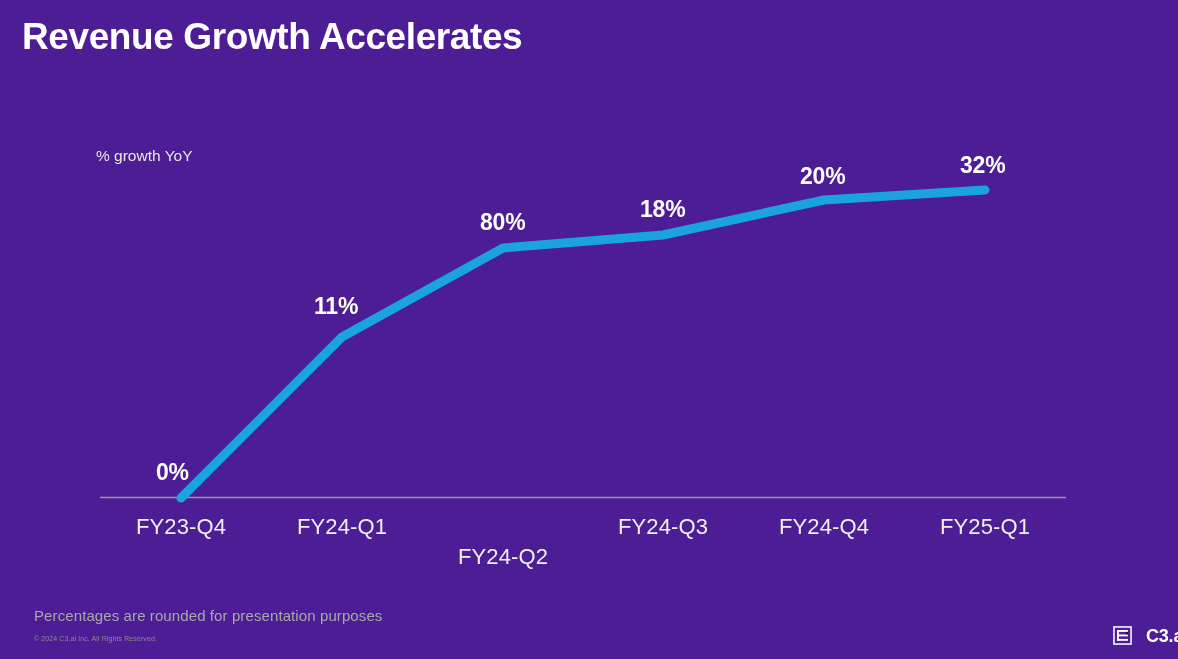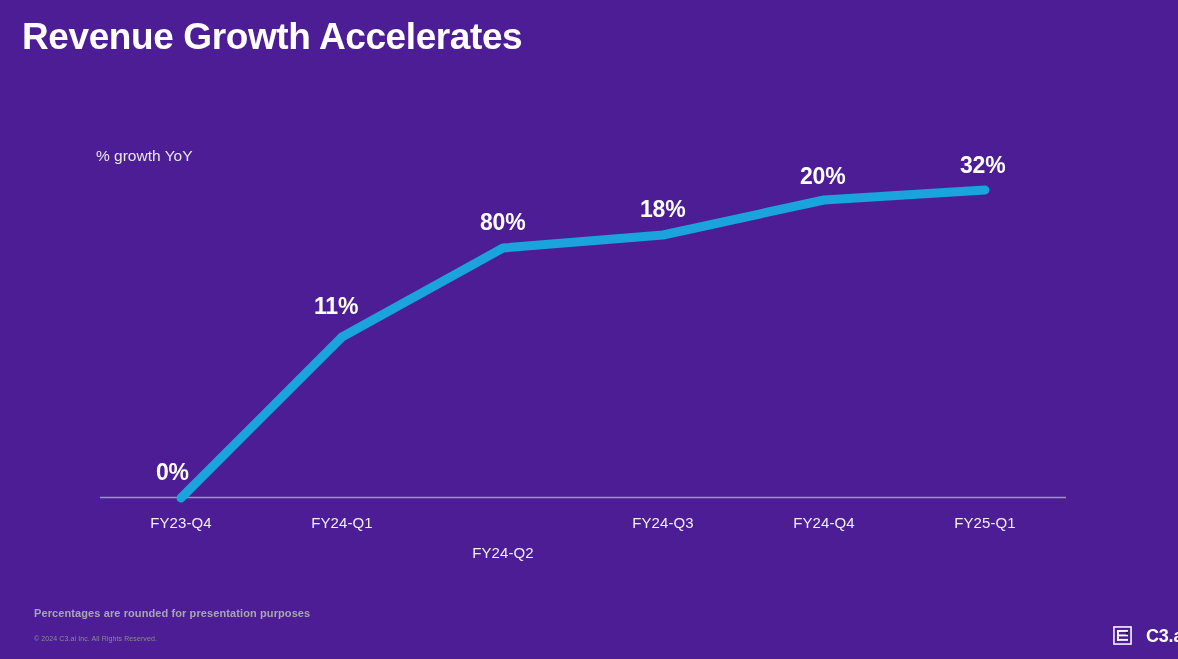--- a/index.html
+++ b/index.html
@@ -55,36 +55,35 @@
   .dlabel {
     position: absolute;
     font-size: 23px;
     font-weight: bold;
     color: #ffffff;
     white-space: nowrap;
     letter-spacing: -0.2px;
   }
   .xlabel {
     position: absolute;
-    font-size: 15px;
+    font-size: 22px;
     color: #f0f0f0;
     white-space: nowrap;
     text-align: center;
     transform: translateX(-50%);
     letter-spacing: 0.1px;
   }
   .footnote {
     position: absolute;
     left: 34px;
     top: 607px;
-    font-size: 11px;
+    font-size: 15px;
     color: #a8a8a8;
     white-space: nowrap;
     letter-spacing: 0.1px;
-    font-weight: bold;
   }
   .copyright {
     position: absolute;
     left: 34px;
     top: 635px;
     font-size: 7px;
     color: #8c8c8c;
     white-space: nowrap;
     letter-spacing: 0.1px;
   }

